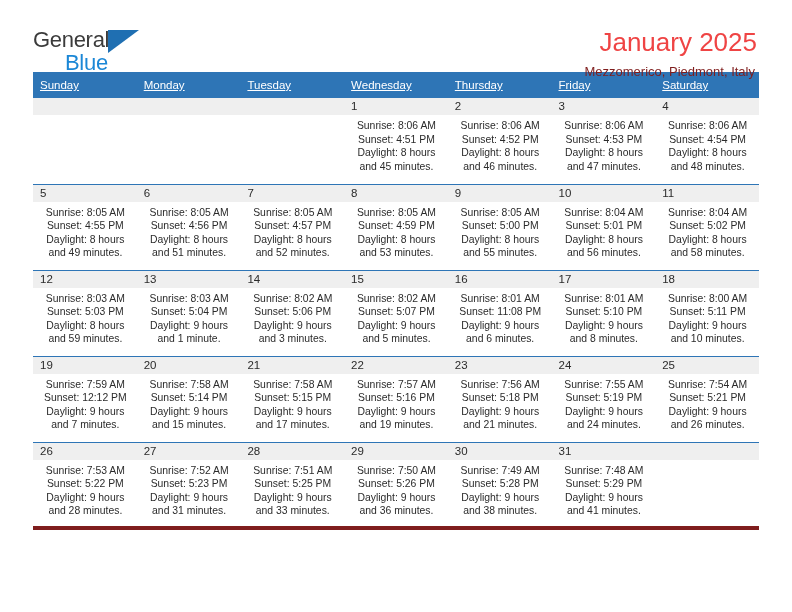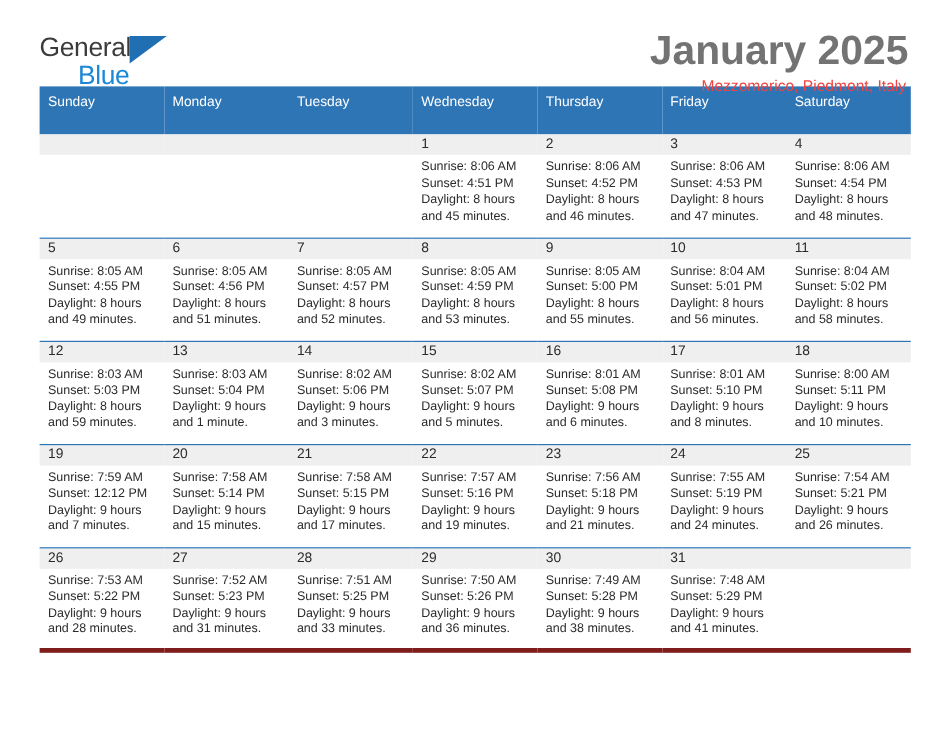--- a/index.html
+++ b/index.html
@@ -62,51 +62,52 @@
     color: #1b87d6;
     letter-spacing: -0.3px;
     margin-left: 32px;
     margin-top: -2px;
   }
   .title-wrap {
     text-align: right;
     padding-top: 1px;
   }
   .cal-title {
-    font-size: 34px;
+    font-size: 26px;
     line-height: 30px;
-    color: #737373;
-    font-weight: bold;
+    color: #ef4444;
+    font-weight: normal;
     margin: 0;
   }
   .cal-subtitle {
     font-size: 13px;
     line-height: 18px;
-    color: #ef4444;
+    color: #7f1d1d;
     margin: 6px 2px 0 0;
   }
 
   
   .cal-wrap {
     padding: 0 33px;
   }
   table.calendar {
     width: 726px;
     border-collapse: collapse;
     table-layout: fixed;
   }
   table.calendar th {
     background: #2e75b6;
     color: #ffffff;
     font-weight: normal;
     font-size: 11.5px;
     text-align: left;
-    padding: 6px 0 20px 7px;
+    padding: 6px 0 6px 7px;
     height: 14px;
     border: none;
+    text-decoration: underline;
   }
   table.calendar td {
     vertical-align: top;
     padding: 0;
     border: none;
     border-bottom: 1px solid #2e75b6;
     height: 86px;
     box-sizing: border-box;
   }
   tr.week:last-child td {
@@ -118,20 +119,21 @@
     line-height: 17px;
     padding-left: 7px;
     font-size: 11.5px;
     color: #2b2b2b;
   }
   .cell-body {
     padding: 4px 6px 0 7px;
     font-size: 10.4px;
     line-height: 13.5px;
     color: #2b2b2b;
+    text-align: center;
   }
   .cell-body div { white-space: nowrap; }
   td.empty .daynum-band { background: #efefef; }
   td.empty .cell-body { visibility: hidden; }
 </style>
 </head>
 <body>
 
 <div class="page">
 
@@ -328,21 +330,21 @@
                 <div>Sunrise: 8:02 AM</div>
                 <div>Sunset: 5:07 PM</div>
                 <div>Daylight: 9 hours</div>
                 <div>and 5 minutes.</div>
               </div>
             </td>
             <td class="day-cell">
               <div class="daynum-band">16</div>
               <div class="cell-body">
                 <div>Sunrise: 8:01 AM</div>
-                <div>Sunset: 5:08 PM</div>
+                <div>Sunset: 11:08 PM</div>
                 <div>Daylight: 9 hours</div>
                 <div>and 6 minutes.</div>
               </div>
             </td>
             <td class="day-cell">
               <div class="daynum-band">17</div>
               <div class="cell-body">
                 <div>Sunrise: 8:01 AM</div>
                 <div>Sunset: 5:10 PM</div>
                 <div>Daylight: 9 hours</div>

